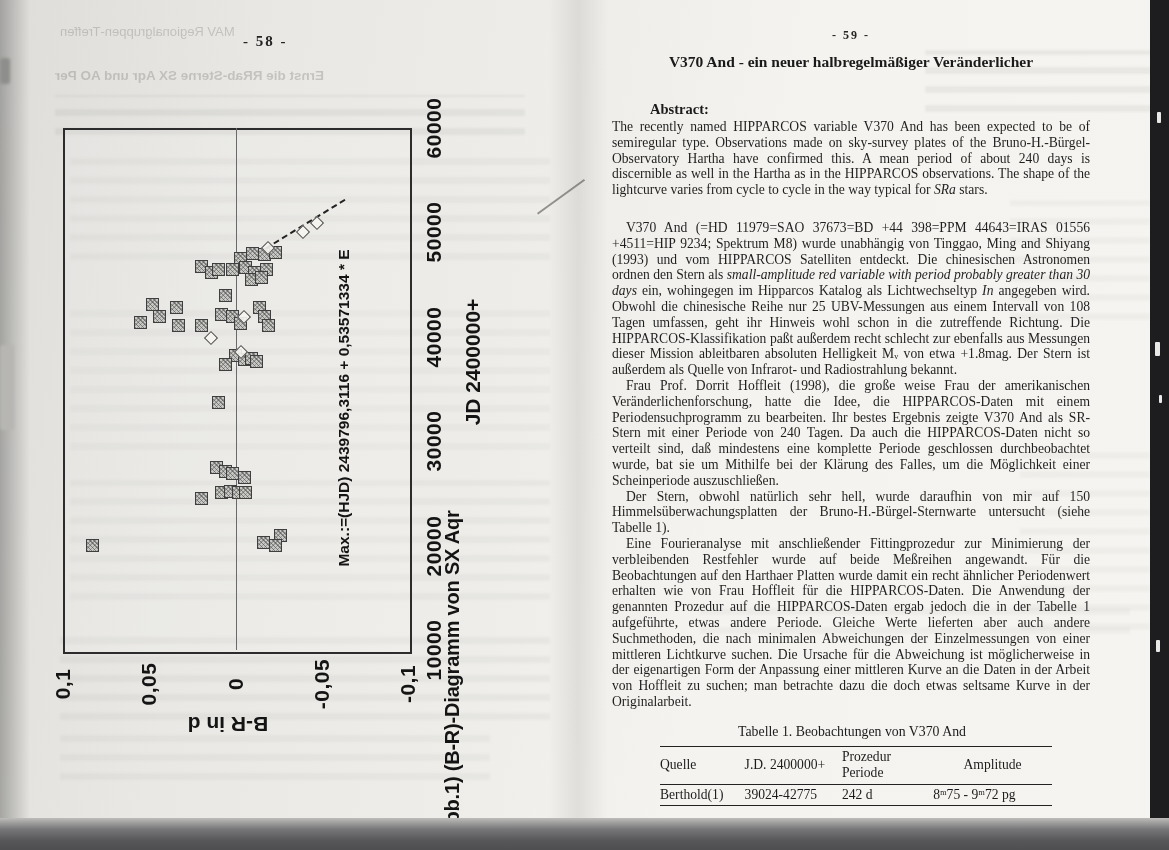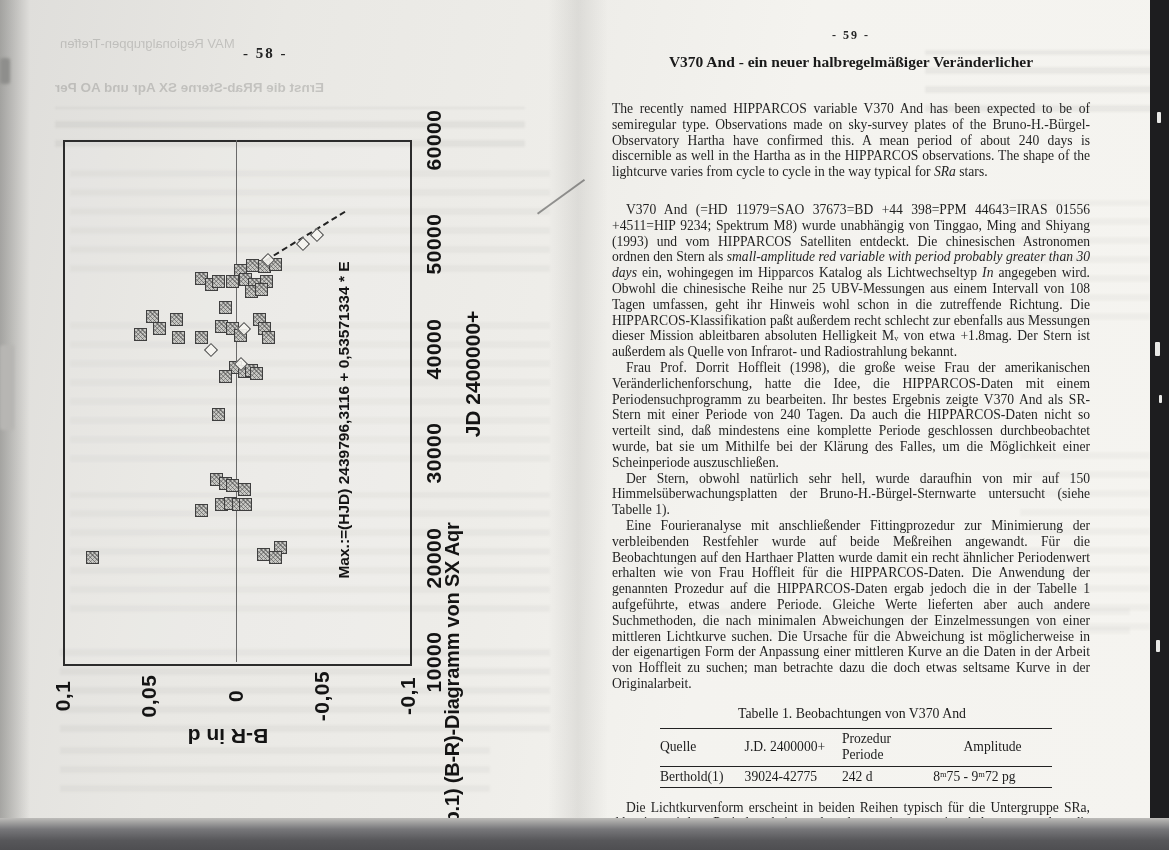--- a/index.html
+++ b/index.html
@@ -18,21 +18,21 @@
   .speck{position:absolute;background:#e8e8e6;border-radius:1px;}
   .edge-blotch{position:absolute;background:#b7b6b3;border-radius:3px;filter:blur(1.5px);}
   .crease{position:absolute;height:0;border-top:2px solid rgba(70,70,70,.55);transform-origin:0 0;}
   .pen-mark{position:absolute;height:0;border-top:2px solid #3a3a3c;transform-origin:0 0;}
   
   .bleed-lines{position:absolute;pointer-events:none;filter:blur(1px);opacity:.55;
     background-image:repeating-linear-gradient(0deg,rgba(110,110,108,.16) 0px,rgba(110,110,108,.16) 7px,rgba(0,0,0,0) 7px,rgba(0,0,0,0) 19px);}
   .bleed-text{position:absolute;transform:scaleX(-1);color:#6f6f6d;opacity:.30;filter:blur(.7px);
     font-family:"Liberation Sans",sans-serif;white-space:nowrap;}
   
-  #left-page{position:absolute;left:0;top:12px;width:585px;height:820px;}
+  #left-page{position:absolute;left:0;top:0;width:585px;height:820px;}
   .page-no{position:absolute;font-size:15px;font-weight:bold;letter-spacing:2px;color:#242424;}
   .plot-box{position:absolute;border:2px solid #2c2c2c;background:rgba(255,255,255,.12);}
   .zero-line{position:absolute;width:1px;background:#6a6a6a;}
   .marker-sq{position:absolute;width:13px;height:13px;border:1.5px solid #3f3f3f;background-color:#c7c7c3;
     background-image:repeating-linear-gradient(45deg,rgba(70,70,70,.55) 0 1px,rgba(0,0,0,0) 1px 3px),
                      repeating-linear-gradient(-45deg,rgba(70,70,70,.35) 0 1px,rgba(0,0,0,0) 1px 3px);
     box-sizing:border-box;}
   .marker-di{position:absolute;width:10px;height:10px;border:1.6px solid #4a4a4a;background:rgba(246,245,241,.9);
     transform:rotate(45deg);box-sizing:border-box;}
   .trend{position:absolute;height:0;border-top:2px dashed #222;transform-origin:0 0;}
@@ -150,20 +150,21 @@
       <div class="rot-label tick-lab" style="left: 408px; top: 684px;">-0,1</div>
       <div class="rot180-label axis-lab" style="left: 228px; top: 724px;">B-R in d</div>
       <div class="rot-label annot-lab" style="left: 344px; top: 408px;">Max.:=(HJD) 2439796,3116 + 0,53571334 * E</div>
       <div class="rot-label caption-lab" style="left: 452px; top: 674px;">Abb.1) (B-R)-Diagramm von SX Aqr</div>
     </div>
 </div>
 
 <div id="right-col">
   <div class="rp-pageno">- 59 -</div>
   <div class="rp-title">V370 And - ein neuer halbregelmäßiger Veränderlicher</div>
+  <div class="rp-abs-label">Abstract:</div>
   <div class="rp-text no-indent" id="abstract-text"><span>The recently named HIPPARCOS variable V370 And has been expected to be of semiregular type. Observations made on sky-survey plates of the Bruno-H.-Bürgel-Observatory Hartha have confirmed this. A mean period of about 240 days is discernible as well in the Hartha as in the HIPPARCOS observations. The shape of the lightcurve varies from cycle to cycle in the way typical for </span><i>SRa</i><span> stars.</span></div>
   <div class="rp-text body-block" id="body-paragraphs">
       <p class="body-par"><span>V370 And (=HD 11979=SAO 37673=BD +44 398=PPM 44643=IRAS 01556 +4511=HIP 9234; Spektrum M8) wurde unabhängig von Tinggao, Ming and Shiyang (1993) und vom HIPPARCOS Satelliten entdeckt. Die chinesischen Astronomen ordnen den Stern als </span><i>small-amplitude red variable with period probably greater than 30 days</i><span> ein, wohingegen im Hipparcos Katalog als Lichtwechseltyp </span><i>In</i><span> angegeben wird. Obwohl die chinesische Reihe nur 25 UBV-Messungen aus einem Intervall von 108 Tagen umfassen, geht ihr Hinweis wohl schon in die zutreffende Richtung. Die HIPPARCOS-Klassifikation paßt außerdem recht schlecht zur ebenfalls aus Messungen dieser Mission ableitbaren absoluten Helligkeit Mᵥ von etwa +1.8mag. Der Stern ist außerdem als Quelle von Infrarot- und Radiostrahlung bekannt.</span></p>
       <p class="body-par"><span>Frau Prof. Dorrit Hoffleit (1998), die große weise Frau der amerikanischen Veränderlichenforschung, hatte die Idee, die HIPPARCOS-Daten mit einem Periodensuchprogramm zu bearbeiten. Ihr bestes Ergebnis zeigte V370 And als SR-Stern mit einer Periode von 240 Tagen. Da auch die HIPPARCOS-Daten nicht so verteilt sind, daß mindestens eine komplette Periode geschlossen durchbeobachtet wurde, bat sie um Mithilfe bei der Klärung des Falles, um die Möglichkeit einer Scheinperiode auszuschließen.</span></p>
       <p class="body-par"><span>Der Stern, obwohl natürlich sehr hell, wurde daraufhin von mir auf 150 Himmelsüberwachungsplatten der Bruno-H.-Bürgel-Sternwarte untersucht (siehe Tabelle 1).</span></p>
       <p class="body-par"><span>Eine Fourieranalyse mit anschließender Fittingprozedur zur Minimierung der verbleibenden Restfehler wurde auf beide Meßreihen angewandt. Für die Beobachtungen auf den Harthaer Platten wurde damit ein recht ähnlicher Periodenwert erhalten wie von Frau Hoffleit für die HIPPARCOS-Daten. Die Anwendung der genannten Prozedur auf die HIPPARCOS-Daten ergab jedoch die in der Tabelle 1 aufgeführte, etwas andere Periode. Gleiche Werte lieferten aber auch andere Suchmethoden, die nach minimalen Abweichungen der Einzelmessungen von einer mittleren Lichtkurve suchen. Die Ursache für die Abweichung ist möglicherweise in der eigenartigen Form der Anpassung einer mittleren Kurve an die Daten in der Arbeit von Hoffleit zu suchen; man betrachte dazu die doch etwas seltsame Kurve in der Originalarbeit.</span></p>
     </div>
   <div class="rp-table-wrap">
     <div class="rp-table-title">Tabelle 1. Beobachtungen von V370 And</div>
     <table class="obs" id="obs-table">

